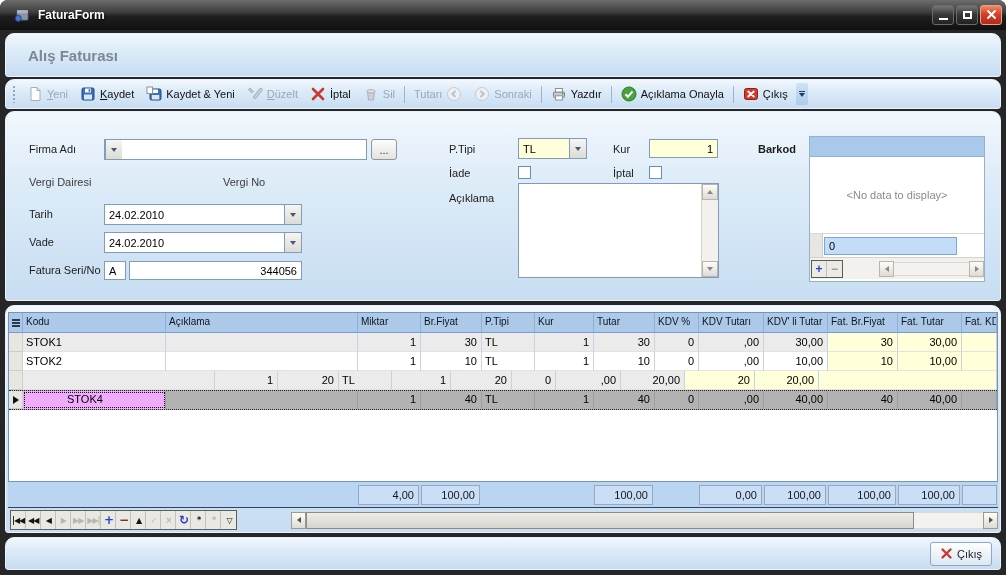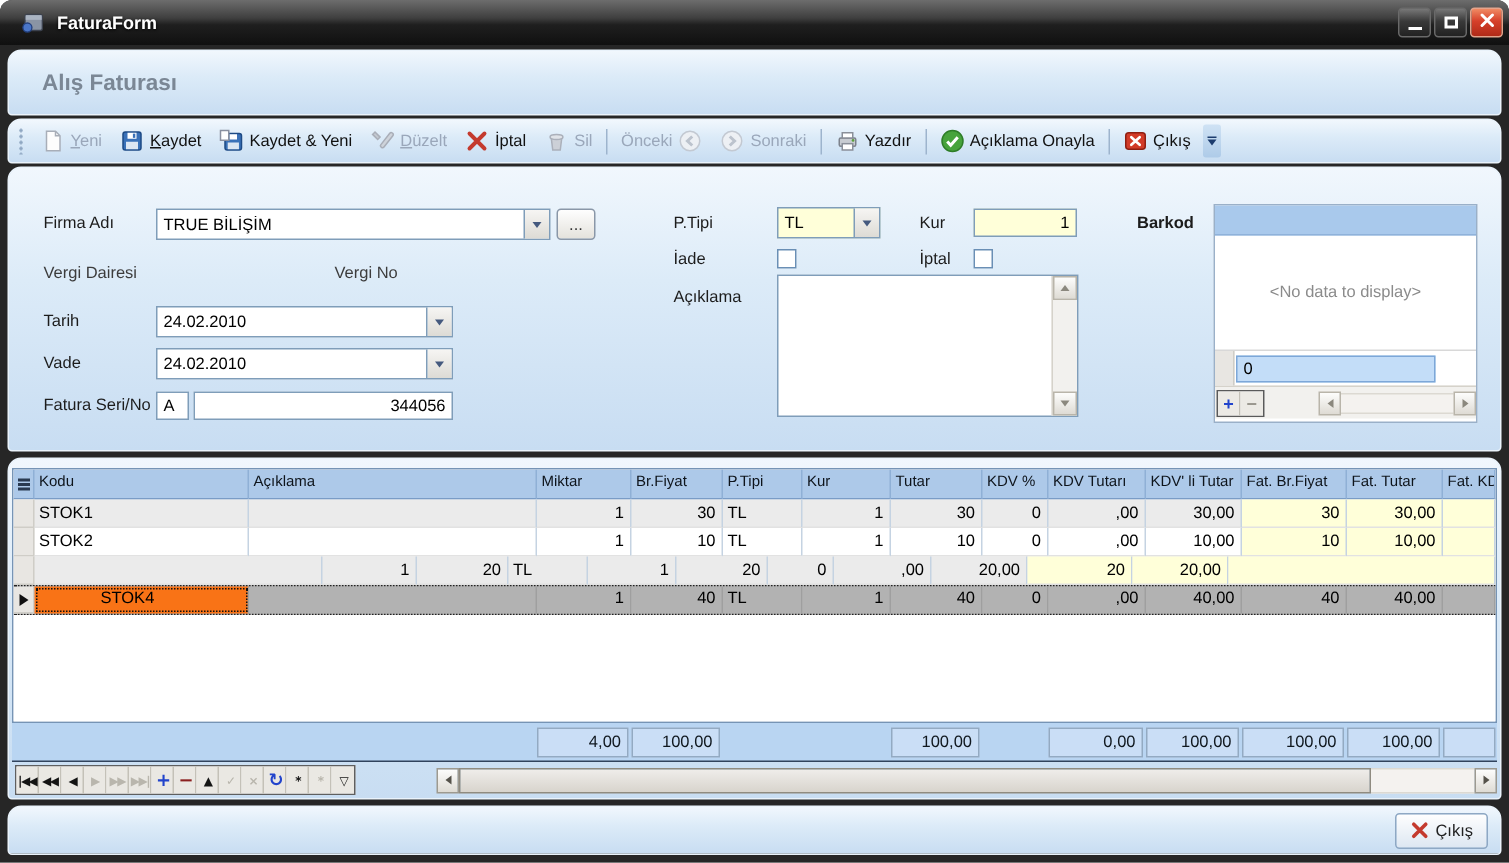--- a/index.html
+++ b/index.html
@@ -100,21 +100,21 @@
   .g-row { display:flex; height:19px; background:#fff; }
   .g-row.alt { background:#ebebeb; }
   .g-ind { flex:0 0 14px; background:#e8e6e2; border-right:1px solid #cfcdc7; border-bottom:1px solid #cfcdc7;
     display:flex; align-items:center; justify-content:center; }
   .g-cell { flex:0 0 auto; font-size:11px; color:#000; padding:2.5px 4px 0 3px; white-space:nowrap;
     overflow:hidden; border-right:1px solid #c5d3e2; border-bottom:1px solid #e2e2e2; }
   .g-cell.r { text-align:right; }
   .g-cell.yellow { background:#ffffd9; }
   .g-row.sel { background:#b2b2b2; border-top:1px dotted #222; border-bottom:1px dotted #222; height:20px; }
   .g-row.sel .g-cell { background:#b2b2b2; border-right-color:#9f9f9f; border-bottom:none; padding-top:2px; }
-  .g-row.sel .g-cell.focus { background:#f97316; outline:1px dotted #111; outline-offset:-2px;padding-left:44px; }
+  .g-row.sel .g-cell.focus { background:#f0abfc; outline:1px dotted #111; outline-offset:-2px;padding-left:44px; }
   .sel-arrow { width:0; height:0; border-top:4px solid transparent; border-bottom:4px solid transparent;
     border-left:6px solid #111; }
   .g-filler { flex:1; background:#fff; }
   .g-footer { height:26px; background:#b9d5f2; border-bottom:1px solid #31435c; display:flex; align-items:center; }
   .gf-ind { flex:0 0 14px; }
   .gf-cell { flex:0 0 auto; height:20px; padding:0 1px; }
   .gf-box { height:20px; background:#cadef6; border:1px solid #93aac2; font-size:11px; color:#10181f;
     display:flex; align-items:center; justify-content:flex-end; padding:0 4px; }
   .g-nav { height:24px; display:flex; align-items:center; background:transparent; }
   .nav-grp { display:flex; border:1px solid #5f5f5f; background:#fff; margin-left:2px; }
@@ -223,21 +223,21 @@
           <span class="tb-ic">
             <svg width="16" height="16" viewBox="0 0 16 16">
               <path d="M4.5 6h7l-1 8h-5z" fill="#ccd0d7" stroke="#abb0ba"></path>
               <ellipse cx="8" cy="5.3" rx="4.3" ry="1.7" fill="#e0e3e8" stroke="#abb0ba"></ellipse>
             </svg>
           </span>
           <span>Sil</span>
         </div>
         <div class="tb-sep"></div>
         <div class="tb-btn disabled">
-          <span>Önceki</span>
+          <span>Tutarı</span>
           <span class="tb-ic">
             <svg width="16" height="16" viewBox="0 0 16 16">
               <circle cx="8" cy="8" r="6.5" fill="#edf0f4" stroke="#c3c9d2"></circle>
               <path d="M9.5 5L6.3 8l3.2 3" stroke="#bcc3cd" stroke-width="2" fill="none"></path>
             </svg>
           </span>
         </div>
         <div class="tb-btn disabled">
           <span class="tb-ic">
             <svg width="16" height="16" viewBox="0 0 16 16">
@@ -282,21 +282,20 @@
       </div>
     <div class="tb-overflow">
       <div class="bar"></div>
       <div class="tri"></div>
     </div>
   </div>
 
   <div class="panel form-panel">
     <span class="flabel" style="left:23px; top:31px;">Firma Adı</span>
     <div class="combo" style="left:98px; top:27px; width:263px;">
-      <span class="val">TRUE BİLİŞİM</span>
       <div class="dd-btn">
           <div class="dd-tri"></div>
         </div>
     </div>
     <div class="btn-xp" style="left:365px; top:27px; width:26px;">...</div>
 
     <span class="flabel" style="left:23px; top:64px; color:#3c3c3c;">Vergi Dairesi</span>
     <span class="flabel" style="left:217px; top:64px; color:#3c3c3c;">Vergi No</span>
 
     <span class="flabel" style="left:23px; top:96px;">Tarih</span>

